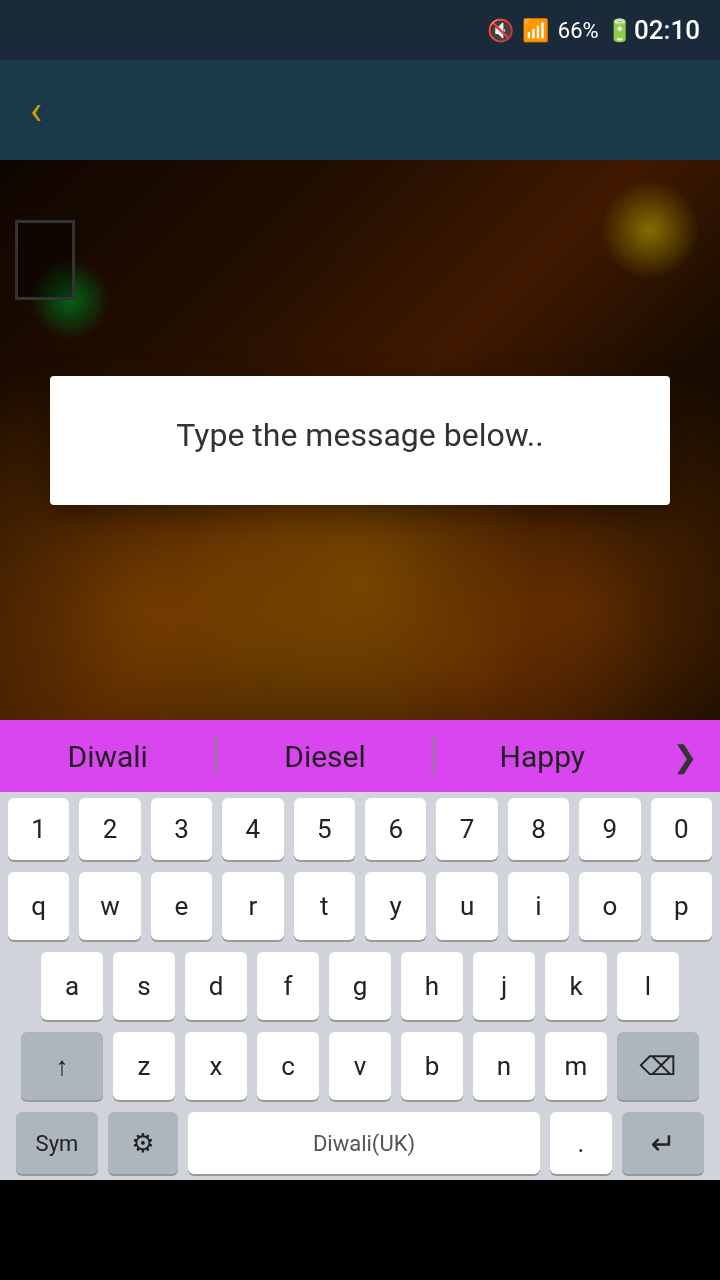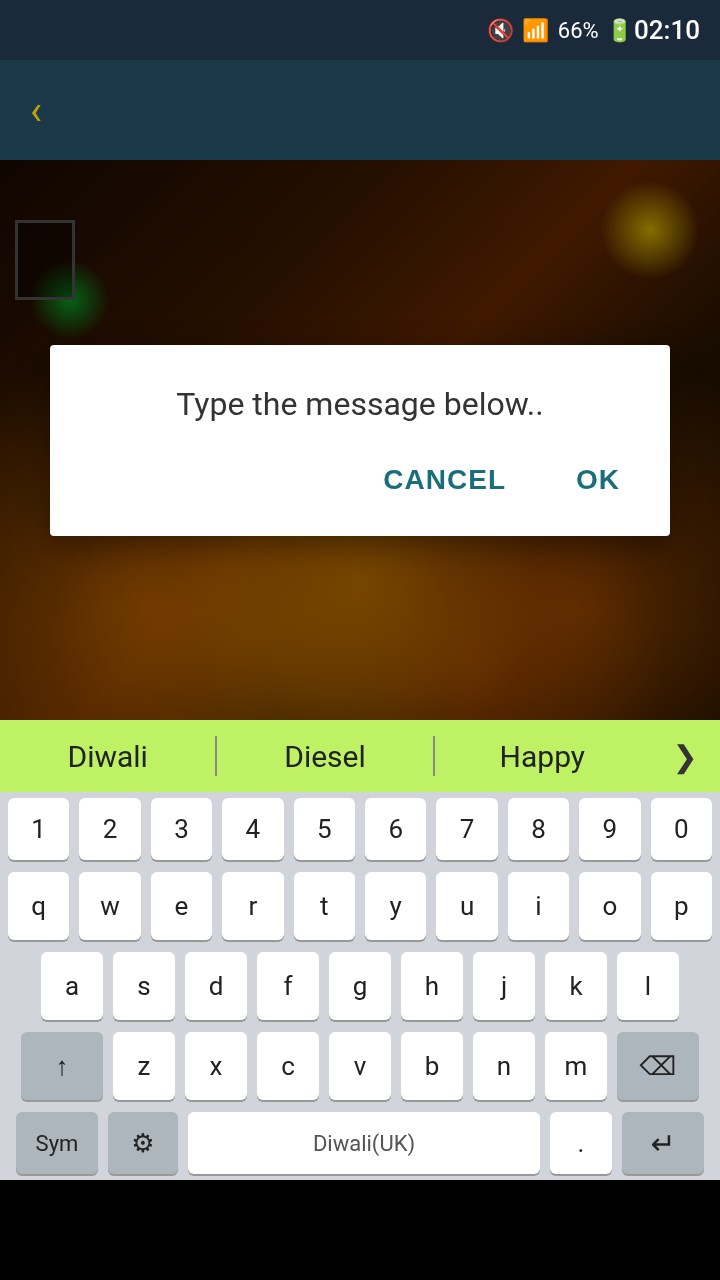--- a/index.html
+++ b/index.html
@@ -171,21 +171,21 @@
       text-transform: uppercase;
     }
 
     
     .autocomplete-bar {
       position: absolute;
       top: 720px;
       left: 0;
       width: 720px;
       height: 72px;
-      background: #bef264;
+      background: #d946ef;
       display: flex;
       align-items: center;
       z-index: 5;
     }
     .autocomplete-items {
       display: flex;
       align-items: center;
       width: 100%;
     }
     .autocomplete-word {
@@ -310,24 +310,20 @@
 <div class="bg-area">
   <div class="candle-glow"></div>
   <div class="bokeh-green"></div>
   <div class="bokeh-yellow"></div>
   <div class="photo-frame-left"></div>
 </div>
 
 <div class="overlay">
   <div class="dialog">
     <div class="dialog-title">Type the message below..</div>
-    <div class="dialog-buttons">
-      <button class="dialog-btn">CANCEL</button>
-      <button class="dialog-btn">OK</button>
-    </div>
   </div>
 </div>
 
 <div class="autocomplete-bar">
   <div class="autocomplete-items">
     <span class="autocomplete-word">Diwali</span>
     <div class="autocomplete-divider"></div>
     <span class="autocomplete-word">Diesel</span>
     <div class="autocomplete-divider"></div>
     <span class="autocomplete-word">Happy</span>

